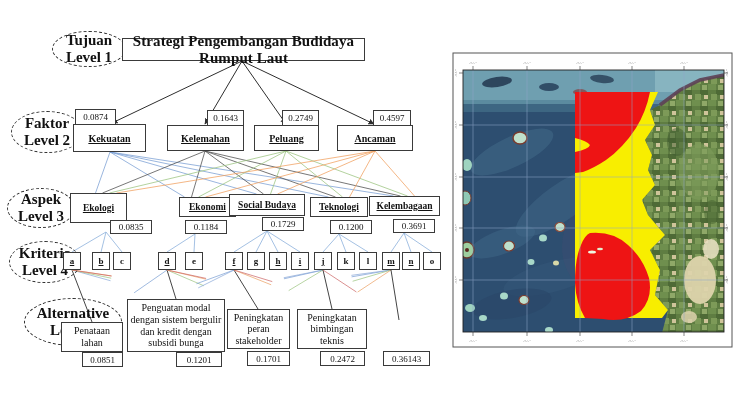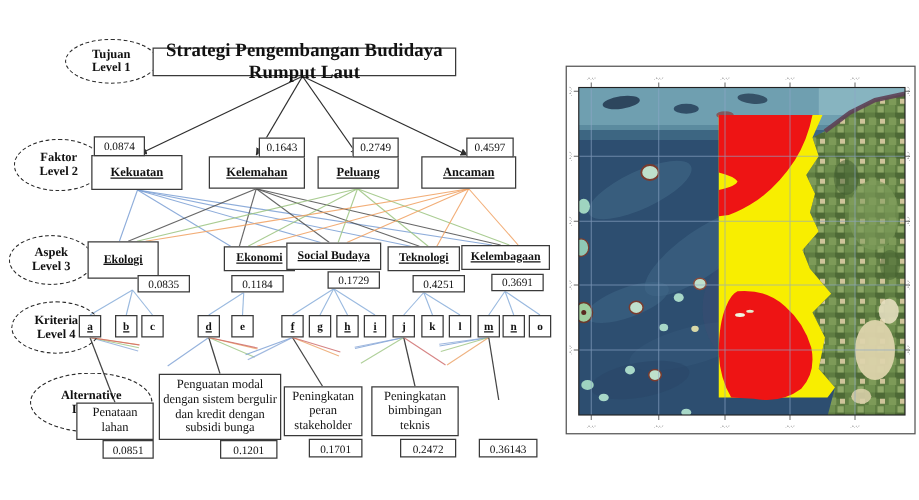--- a/index.html
+++ b/index.html
@@ -13,21 +13,21 @@
   .title-box{font-size:15px;font-weight:bold;letter-spacing:.1px;}
   .factor{font-size:10px;font-weight:bold;}
   .factor .lbl, .aspect .lbl{text-decoration:underline;}
   .aspect{font-size:9.5px;font-weight:bold;}
   .weight{font-size:9px;font-weight:normal;z-index:3;}
   .crit{font-size:9px;font-weight:bold;width:18px;height:18px;}
   .crit.u .lbl{text-decoration:underline;}
   .alt{font-size:10px;font-weight:normal;line-height:1.16;padding:1px;}
   .lvl-ellipse{position:absolute;border:1.4px dashed #2e2e2e;border-radius:50%;
        display:flex;flex-direction:column;align-items:center;justify-content:center;
-       font-size:10px;font-weight:bold;color:#111;line-height:1.15;z-index:2;background:transparent;}
+       font-size:15px;font-weight:bold;color:#111;line-height:1.15;z-index:2;background:transparent;}
   .map-wrap{position:absolute;left:452px;top:52px;z-index:2;}
   .ticktext{font-family:"DejaVu Sans",sans-serif;fill:#444;font-size:3.6px;}
 </style>
 </head>
 <body>
 
 <div class="stage">
 
   <svg id="lines" width="455" height="400">
     <defs>
@@ -154,21 +154,21 @@
   <div class="box aspect" style="left:310px;top:197px;width:58px;height:20px;">
       <span class="lbl">Teknologi</span>
     </div>
   <div class="box aspect" style="left:369px;top:196px;width:71px;height:20px;">
       <span class="lbl">Kelembagaan</span>
     </div>
 
   <div class="box weight" style="left:110px;top:220px;width:42px;height:14px;">0.0835</div>
   <div class="box weight" style="left:185px;top:220px;width:42px;height:14px;">0.1184</div>
   <div class="box weight" style="left:262px;top:217px;width:42px;height:14px;">0.1729</div>
-  <div class="box weight" style="left:330px;top:220px;width:42px;height:14px;">0.4251</div>
+  <div class="box weight" style="left:330px;top:220px;width:42px;height:14px;">0.1200</div>
   <div class="box weight" style="left:393px;top:219px;width:42px;height:14px;">0.3691</div>
 
   <div class="box crit u" style="left:63px;top:252px;">
       <span class="lbl">a</span>
     </div>
   <div class="box crit u" style="left:92px;top:252px;">
       <span class="lbl">b</span>
     </div>
   <div class="box crit" style="left:113px;top:252px;">
       <span class="lbl">c</span>

